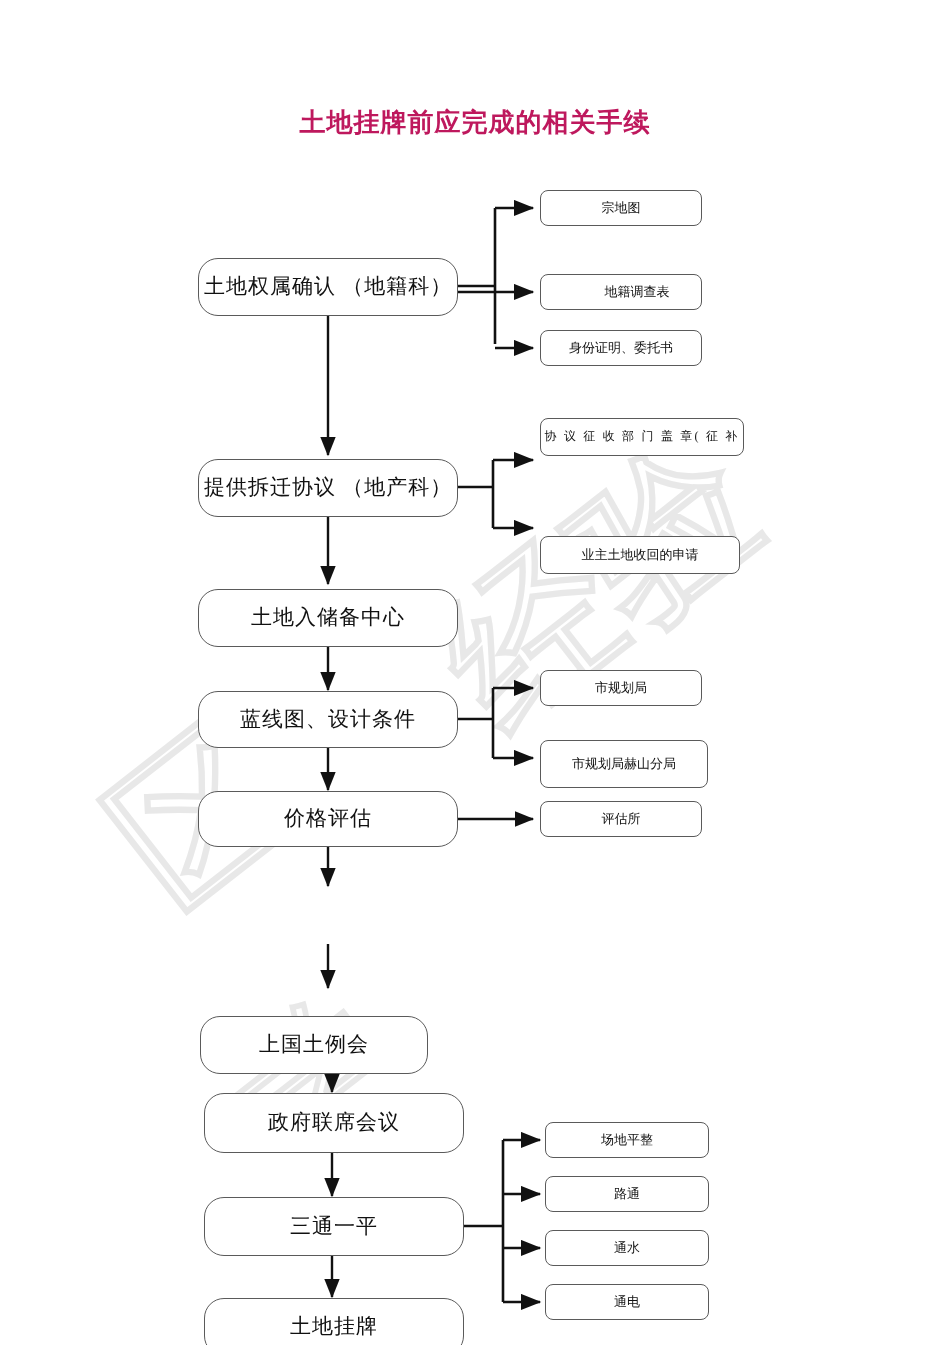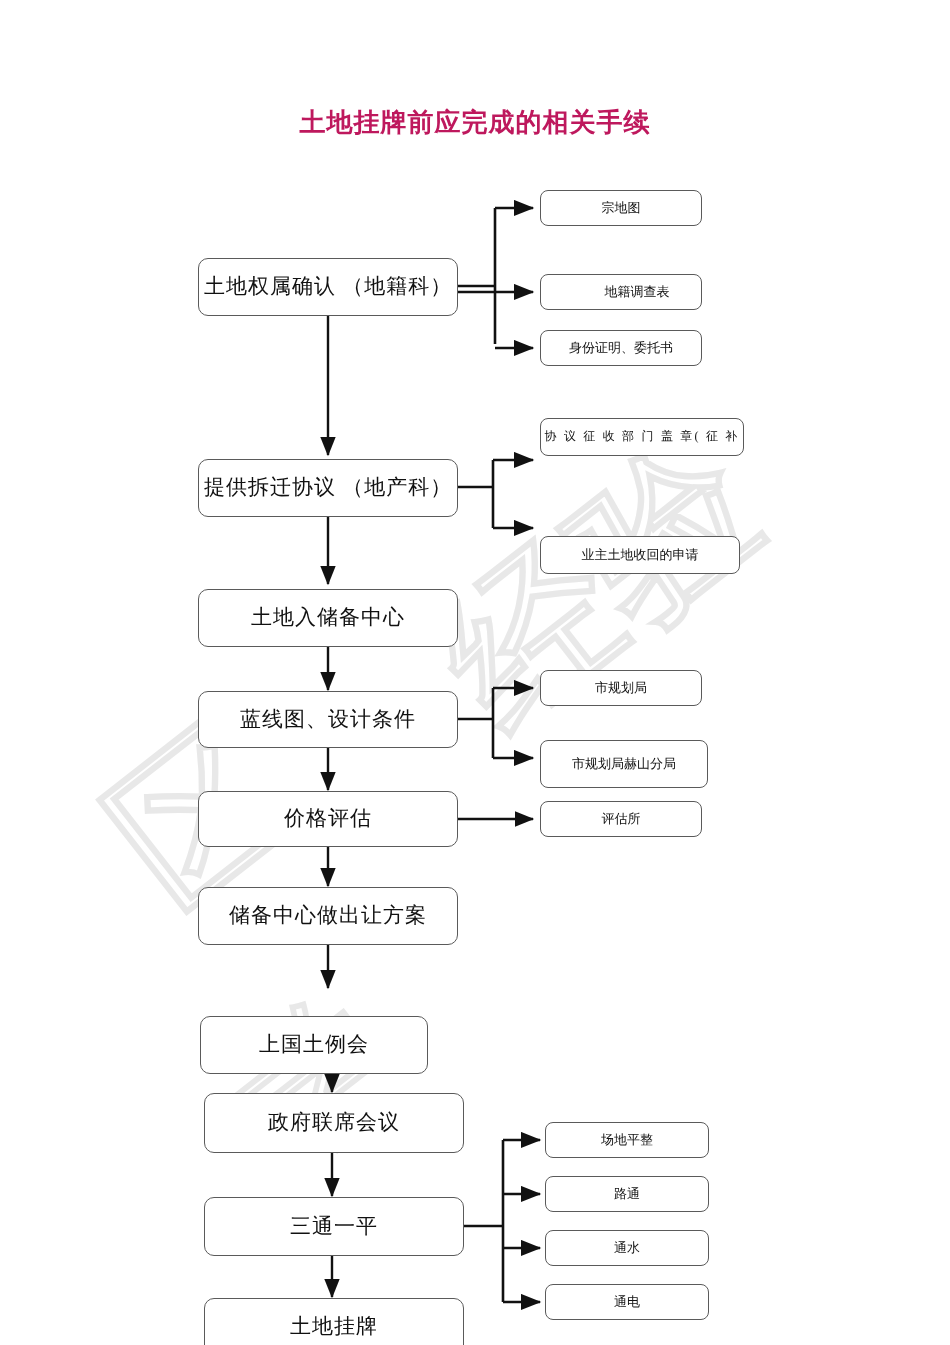--- a/index.html
+++ b/index.html
@@ -41,21 +41,21 @@
     letter-spacing:1px;
     color:#be185d;
     z-index:5;
   }
 
   
   .node{
     position:absolute;
     box-sizing:border-box;
     border:1.4px solid #5a5a5a;
-    border-radius:10px;
+    border-radius:20px;
     background:#ffffff;
     display:flex;
     align-items:center;
     justify-content:center;
     color:#111;
     z-index:4;
     line-height:1.1;
   }
   .main-node{
     font-size:21px;
@@ -167,23 +167,20 @@
   </div>
 
   <div class="node main-node" style="left:198px;top:691px;width:260px;height:57px;">
     <span>蓝线图、设计条件</span>
   </div>
 
   <div class="node main-node" style="left:198px;top:791px;width:260px;height:56px;">
     <span>价格评估</span>
   </div>
 
-  <div class="node main-node" style="left:198px;top:887px;width:260px;height:58px;">
-    <span>储备中心做出让方案</span>
-  </div>
 
   <div class="node main-node" style="left:200px;top:1016px;width:228px;height:58px;">
     <span>上国土例会</span>
   </div>
 
   <div class="node main-node" style="left:204px;top:1093px;width:260px;height:60px;">
     <span>政府联席会议</span>
   </div>
 
   <div class="node main-node" style="left:204px;top:1197px;width:260px;height:59px;">

